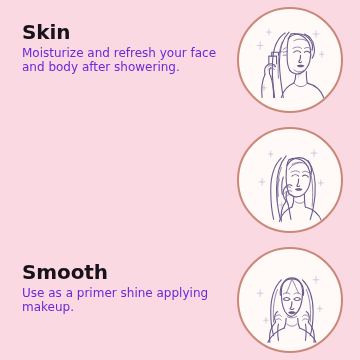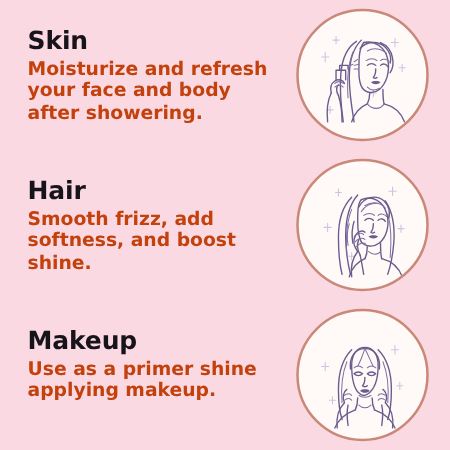--- a/index.html
+++ b/index.html
@@ -40,25 +40,25 @@
   .heading {
     font-size: 20px;
     font-weight: bold;
     color: #17131a;
     letter-spacing: -0.1px;
     line-height: 1.05;
     margin: 0 0 4px 0;
     white-space: nowrap;
   }
   .body-text {
-    font-size: 15px;
-    color: #c2410c;
+    font-size: 12px;
+    color: #6d28d9;
     line-height: 1.16;
     margin: 0;
-    font-weight: 700;
+    font-weight: 400;
   }
 
   .circle-wrap {
     position: absolute;
     left: 237px;
     top: 7px;
     width: 106px;
     height: 106px;
   }
   .circle-ring {
@@ -170,24 +170,20 @@
 
           <path class="art-line-thin" d="M46 42 L49 40"></path>
           <path class="art-line-thin" d="M46 45 L50 44"></path>
           <path class="art-line-thin" d="M46 48 L49 48"></path>
         </svg>
       </div>
     </div>
   </div>
 
   <div class="section section-2">
-    <div class="text-block">
-      <div class="heading">Hair</div>
-      <div class="body-text">Smooth frizz, add softness, and boost shine.</div>
-    </div>
     <div class="circle-wrap">
       <div class="circle-ring">
         <svg viewBox="0 0 106 106">
           <g class="sparkle">
             <path d="M24 55 l0 -3.5 M24 55 l0 3.5 M24 55 l-3 0 M24 55 l3 0"></path>
             <path d="M33 26 l0 -3 M33 26 l0 3 M33 26 l-2.5 0 M33 26 l2.5 0"></path>
             <path d="M78 25 l0 -3.5 M78 25 l0 3.5 M78 25 l-3 0 M78 25 l3 0"></path>
             <path d="M85 56 l0 -3 M85 56 l0 3 M85 56 l-2.5 0 M85 56 l2.5 0"></path>
             <path d="M44 79 l0 -3 M44 79 l0 3 M44 79 l-2.5 0 M44 79 l2.5 0"></path>
           </g>
@@ -233,21 +229,21 @@
 
           <path class="art-line" d="M46 50 C44 56 44 62 45 68"></path>
           <path class="art-line-thin" d="M42 52 C40 58 40 64 41 70"></path>
         </svg>
       </div>
     </div>
   </div>
 
   <div class="section section-3">
     <div class="text-block">
-      <div class="heading">Makeup</div>
+      <div class="heading">Smooth</div>
       <div class="body-text">Use as a primer shine applying makeup.</div>
     </div>
     <div class="circle-wrap">
       <div class="circle-ring">
         <svg viewBox="0 0 106 106">
           <g class="sparkle">
             <path d="M22 46 l0 -3.5 M22 46 l0 3.5 M22 46 l-3 0 M22 46 l3 0"></path>
             <path d="M80 32 l0 -3.5 M80 32 l0 3.5 M80 32 l-3 0 M80 32 l3 0"></path>
             <path d="M84 62 l0 -3 M84 62 l0 3 M84 62 l-2.5 0 M84 62 l2.5 0"></path>
             <path d="M28 74 l0 -3 M28 74 l0 3 M28 74 l-2.5 0 M28 74 l2.5 0"></path>

